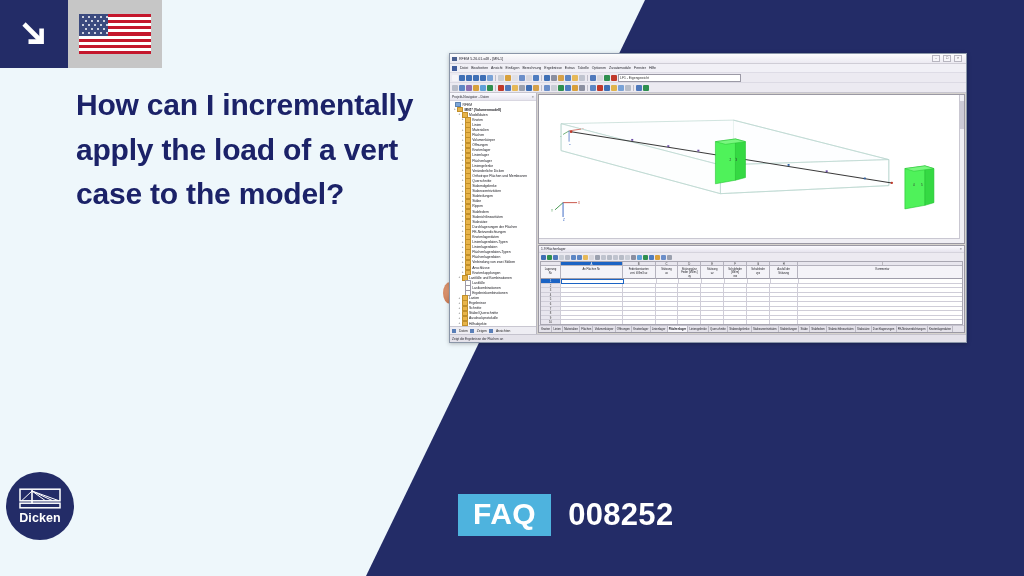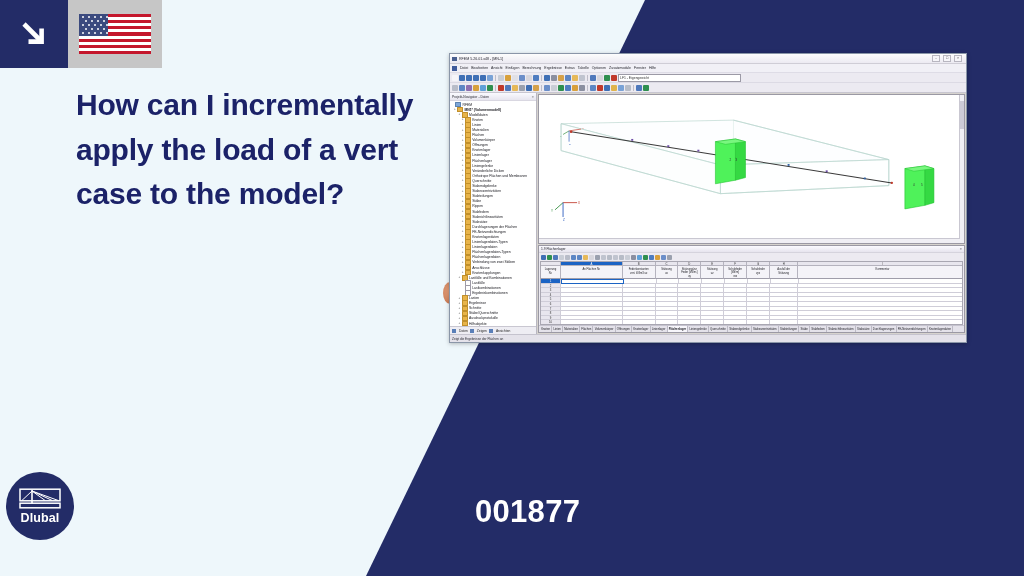--- a/index.html
+++ b/index.html
@@ -288,27 +288,28 @@
     <svg class="truss" viewBox="0 0 44 22">
       <rect x="2" y="1.2" width="40" height="11.6" fill="none" stroke="#fff" stroke-width="1.5"></rect>
       <rect x="2" y="15.2" width="40" height="4.6" fill="none" stroke="#fff" stroke-width="1.5"></rect>
       <line x1="14" y1="2" x2="14" y2="15.2" stroke="#fff" stroke-width="1.6"></line>
       <line x1="14" y1="3" x2="27" y2="12.4" stroke="#fff" stroke-width="1"></line>
       <line x1="14" y1="3" x2="34" y2="12.4" stroke="#fff" stroke-width="1"></line>
       <line x1="14" y1="3" x2="40" y2="12.4" stroke="#fff" stroke-width="1"></line>
       <line x1="14" y1="3" x2="4" y2="12.4" stroke="#fff" stroke-width="1"></line>
     </svg>
   </span>
-  <span class="brand">Dlubal</span>
+  <span class="brand">Dicken</span>
 </div>
 
 <div id="face"></div>
 
 <div id="faq-row">
-  <div id="faq-number">001877</div>
+  <div id="faq-badge">FAQ</div>
+  <div id="faq-number">008252</div>
 </div>
 
 <div id="win">
 
   <div class="titlebar">
     <span class="ticon"></span>
     <span class="ttext">RFEM 5.26.01.x48 - [MN-1]</span>
     <span class="wbtns">
       <i>–</i>
       <i>☐</i>

